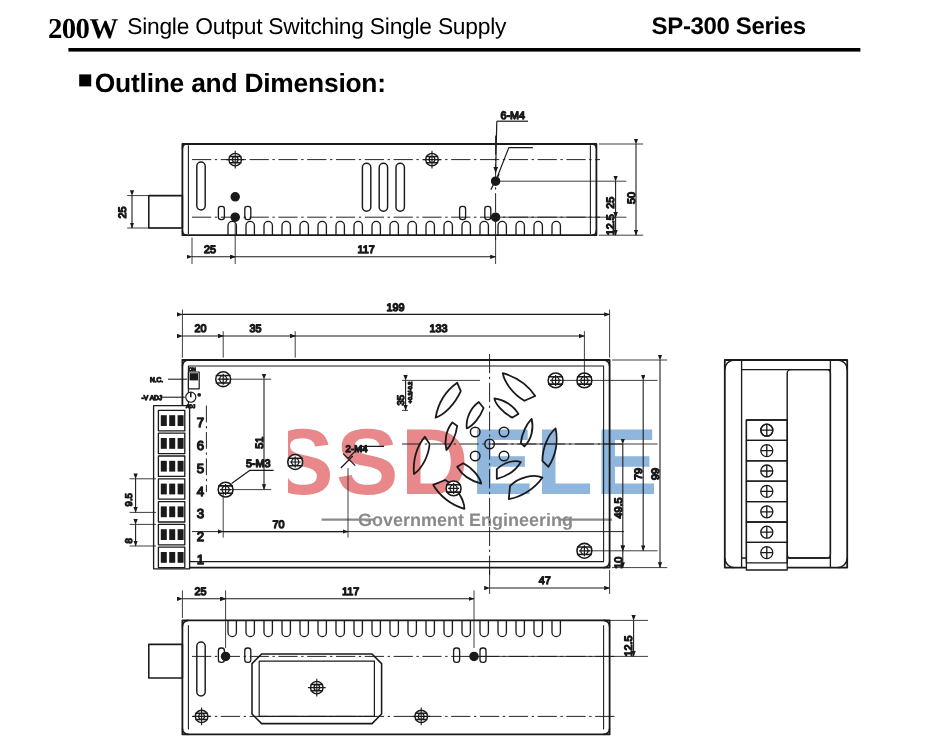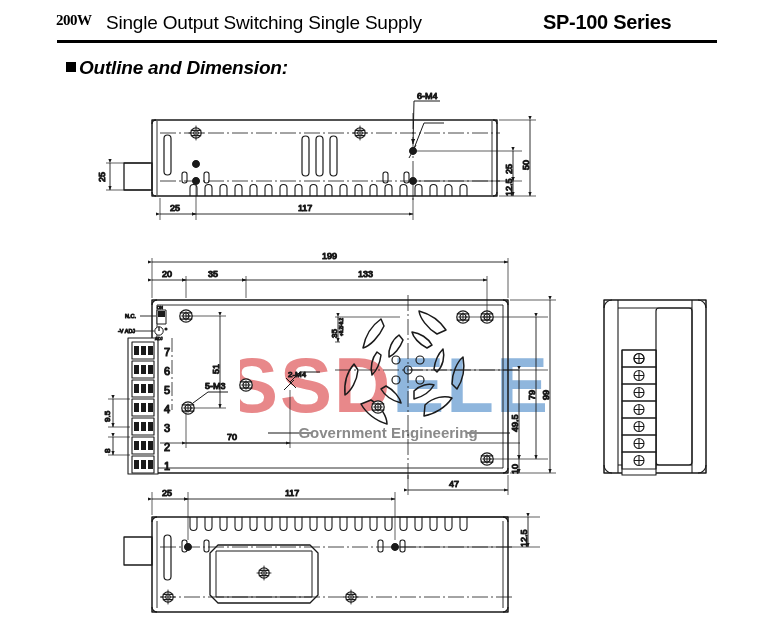--- a/index.html
+++ b/index.html
@@ -5,58 +5,58 @@
 <style>
   html,body{margin:0;padding:0;background:#ffffff;}
   body{
     width:778px;height:625px;position:relative;overflow:hidden;
     font-family:"Liberation Sans", sans-serif;color:#000;
   }
   #stage{position:absolute;inset:0;width:778px;height:625px;}
 
   
   .hdr-watt{
-    position:absolute;left:56px;top:12px;
+    position:absolute;left:40px;top:12px;
     font-family:"Liberation Serif", serif;
-    font-size:15px;font-weight:700;letter-spacing:-0.5px;text-align:center;
+    font-size:24px;font-weight:700;letter-spacing:-0.5px;text-align:center;
   }
   .hdr-title{
     position:absolute;left:106px;top:12px;
     font-size:19px;font-weight:400;letter-spacing:-0.2px;white-space:nowrap;
   }
   .hdr-series{
     position:absolute;left:543px;top:11px;
     font-size:20px;font-weight:700;letter-spacing:-0.3px;white-space:nowrap;
   }
   .hdr-rule{
     position:absolute;left:57px;top:40px;width:660px;height:3px;background:#000;
   }
   .sec-bullet{
     position:absolute;left:66px;top:62px;width:10px;height:10px;background:#000;
   }
   .sec-title{
     position:absolute;left:79px;top:57px;
-    font-size:19px;font-weight:700;letter-spacing:-0.2px;white-space:nowrap;font-style:italic;
+    font-size:22px;font-weight:700;letter-spacing:-0.2px;white-space:nowrap;
   }
 
   
   #wm{position:absolute;left:0;top:0;width:778px;height:625px;pointer-events:none;}
 
   
   #dwg{position:absolute;left:0;top:0;width:778px;height:625px;}
   #dwg text{font-family:"Liberation Sans",sans-serif;fill:#000;}
 </style>
 </head>
 <body>
 
 <div id="stage">
 
   <div class="hdr-watt">200W</div>
   <div class="hdr-title">Single Output Switching Single Supply</div>
-  <div class="hdr-series">SP-100 Series</div>
+  <div class="hdr-series">SP-300 Series</div>
   <div class="hdr-rule"></div>
   <div class="sec-bullet"></div>
   <div class="sec-title">Outline and Dimension:</div>
 
   <svg id="wm" viewBox="0 0 778 625">
       <defs>
         <clipPath id="clipL">
           <rect x="240" y="330" width="150" height="110"></rect>
         </clipPath>
         <clipPath id="clipR">

